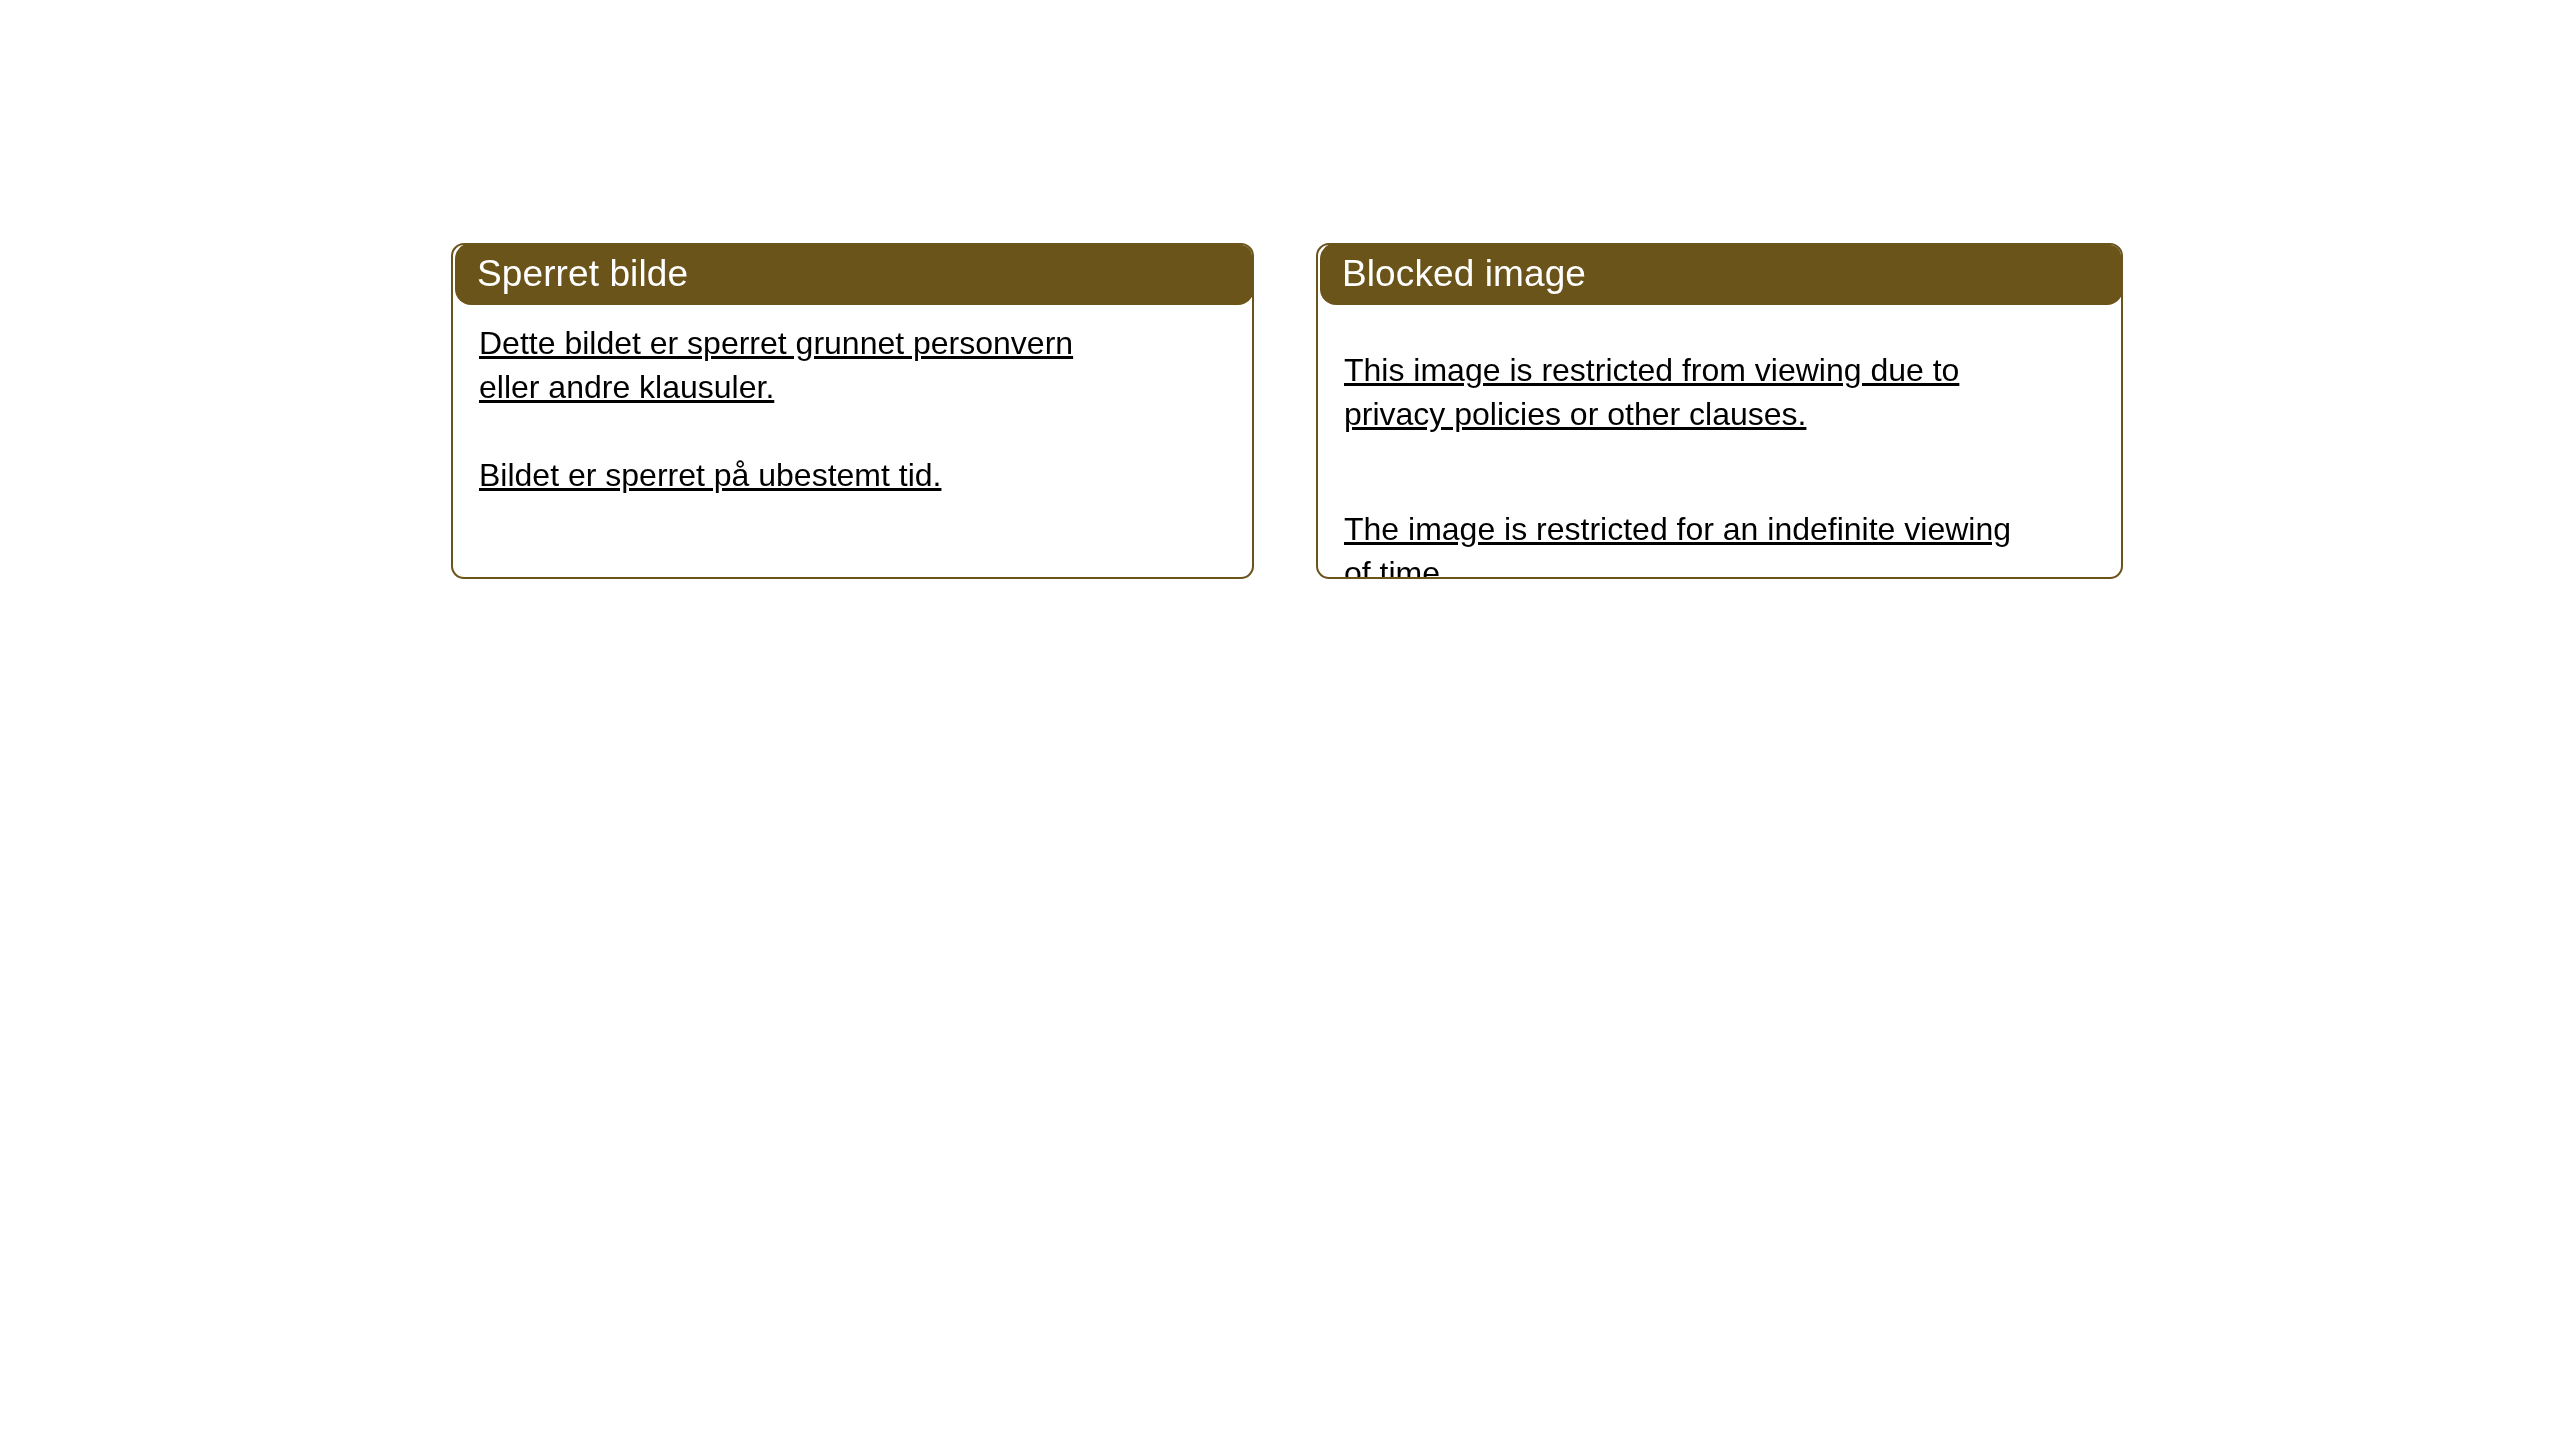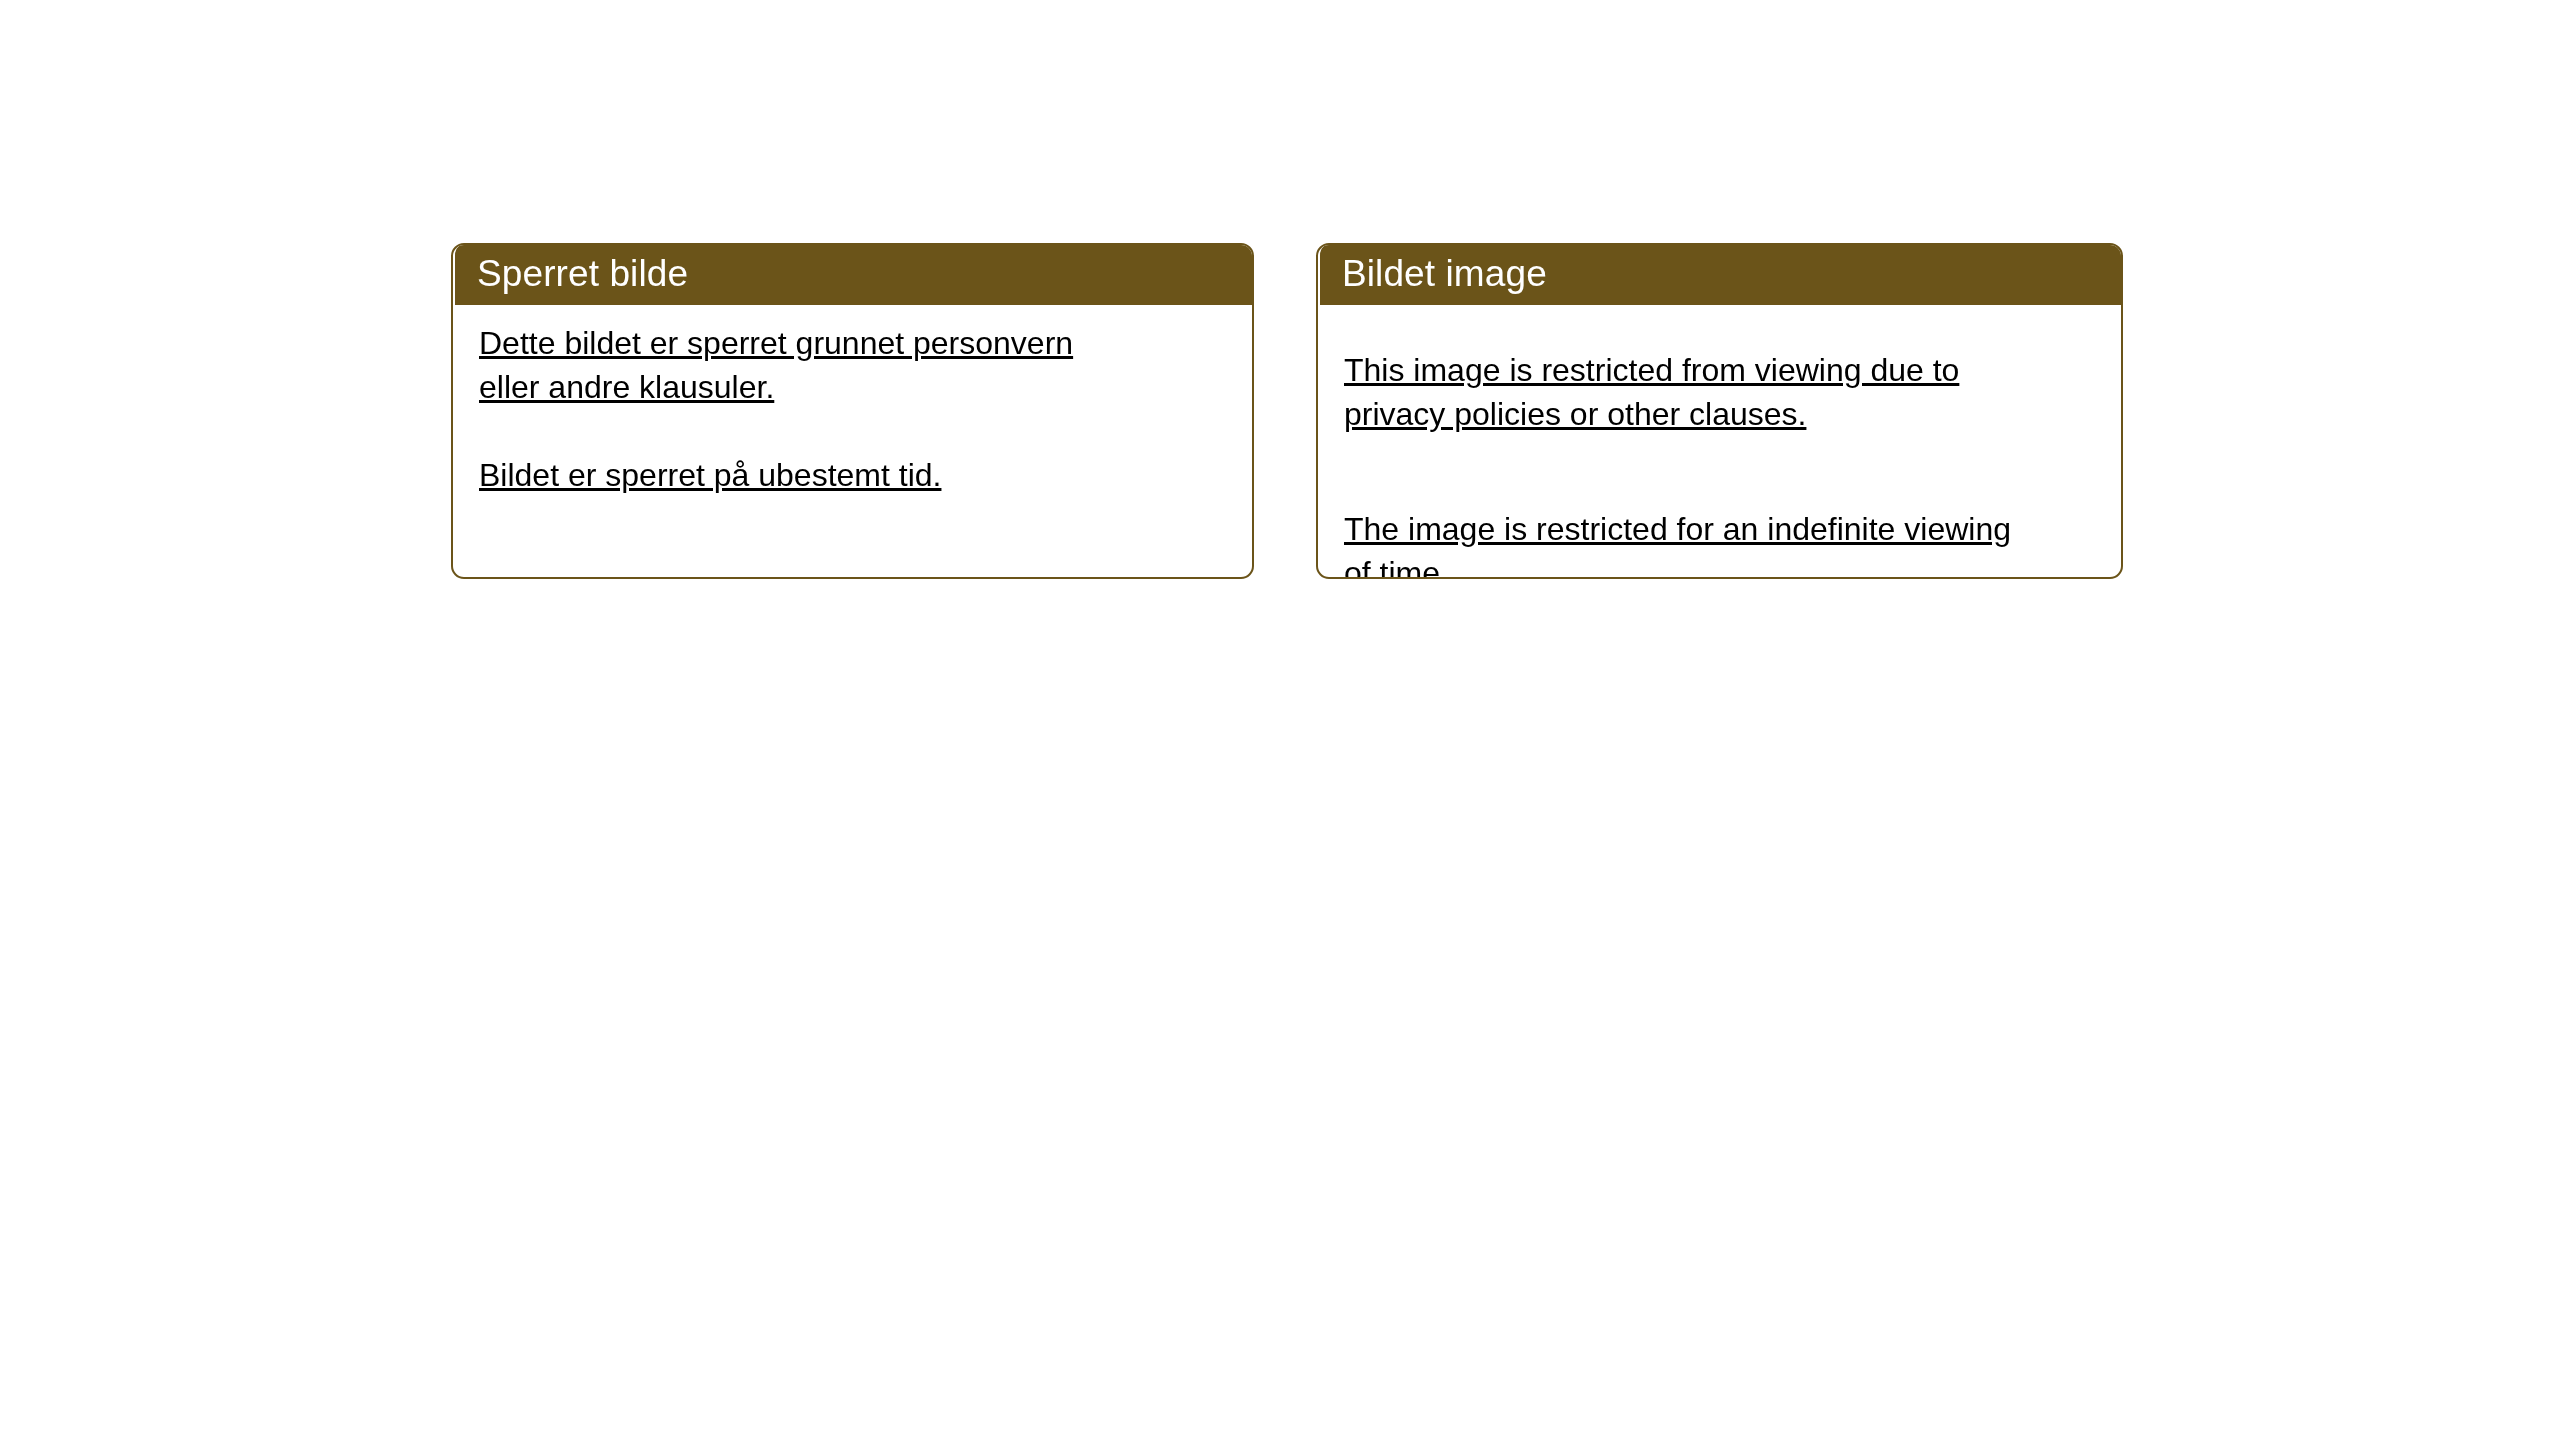--- a/index.html
+++ b/index.html
@@ -50,20 +50,21 @@
     left: 2px;
     top: -2px;
     right: -2px;
     height: 62px;
     background: #6b5419;
     border-top-left-radius: 12px;
     border-top-right-radius: 12px;
     display: flex;
     align-items: center;
     padding: 0 0 0 22px;
+    border-radius: 16px;
   }
 
   .card-title {
     color: #ffffff;
     font-size: 37px;
     line-height: 40px;
     font-weight: 400;
     letter-spacing: 0.1px;
     white-space: nowrap;
   }
@@ -113,21 +114,21 @@
     <div class="card-body">
       <p class="body-paragraph">Dette bildet er sperret grunnet personvern
 eller andre klausuler.</p>
       <div class="paragraph-gap"></div>
       <p class="body-paragraph">Bildet er sperret på ubestemt tid.</p>
     </div>
   </section>
 
   <section class="notice-card card-en">
     <header class="card-header">
-      <span class="card-title">Bildet image</span>
+      <span class="card-title">Blocked image</span>
     </header>
     <div class="card-body">
       <p class="body-paragraph">This image is restricted from viewing due to
 privacy policies or other clauses.</p>
       <div class="paragraph-gap"></div>
       <p class="body-paragraph">The image is restricted for an indefinite viewing
 of time.</p>
     </div>
   </section>
 

